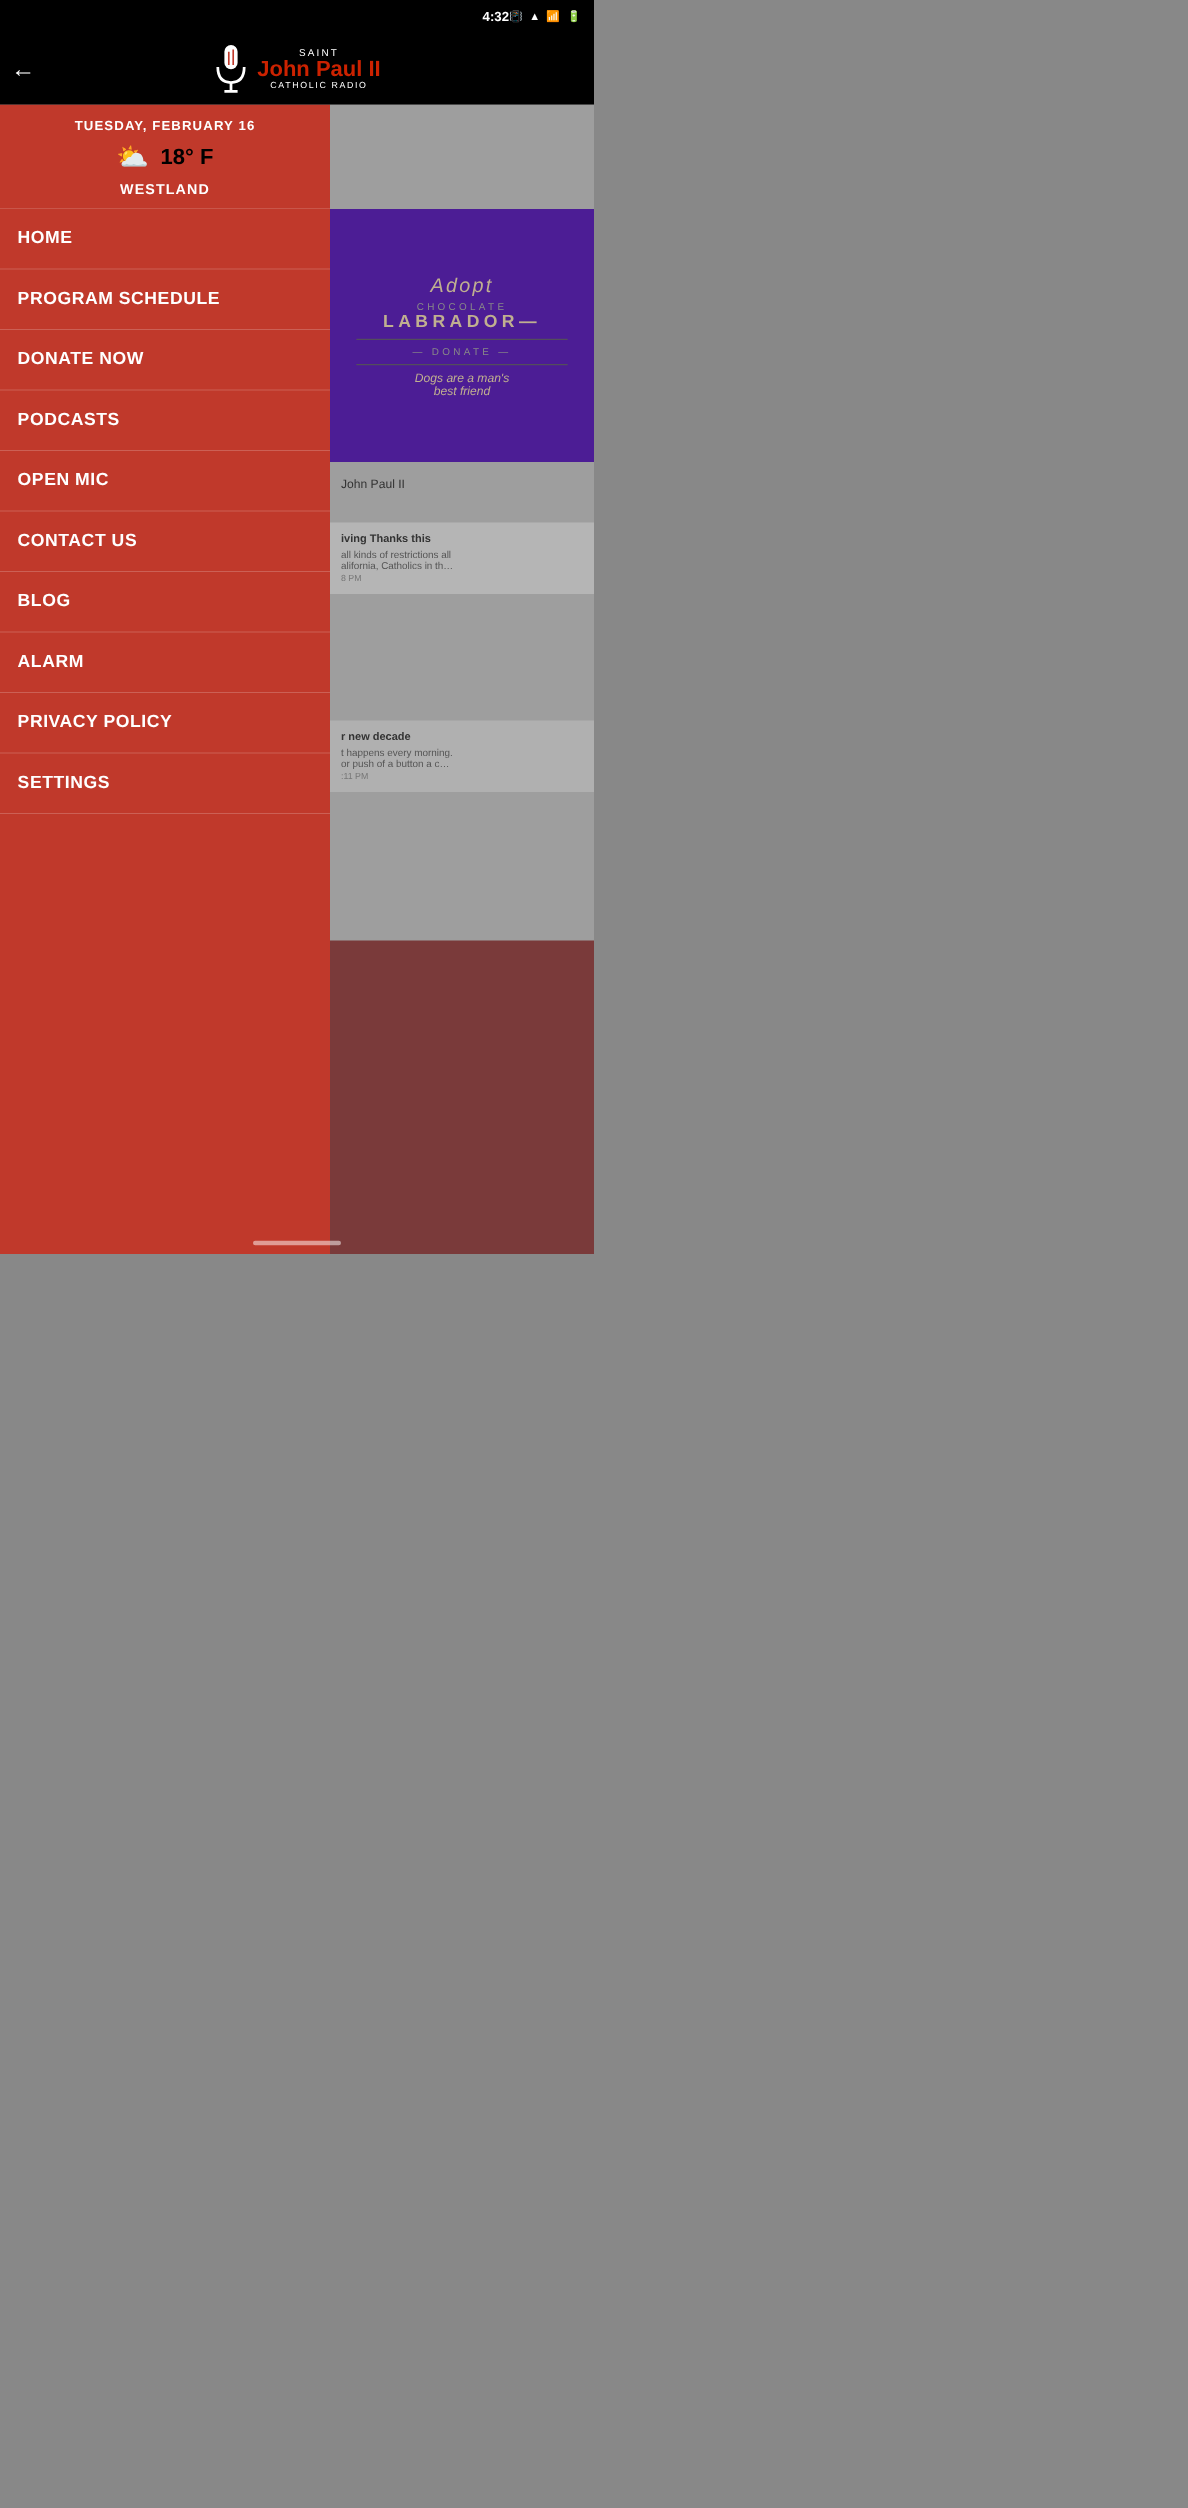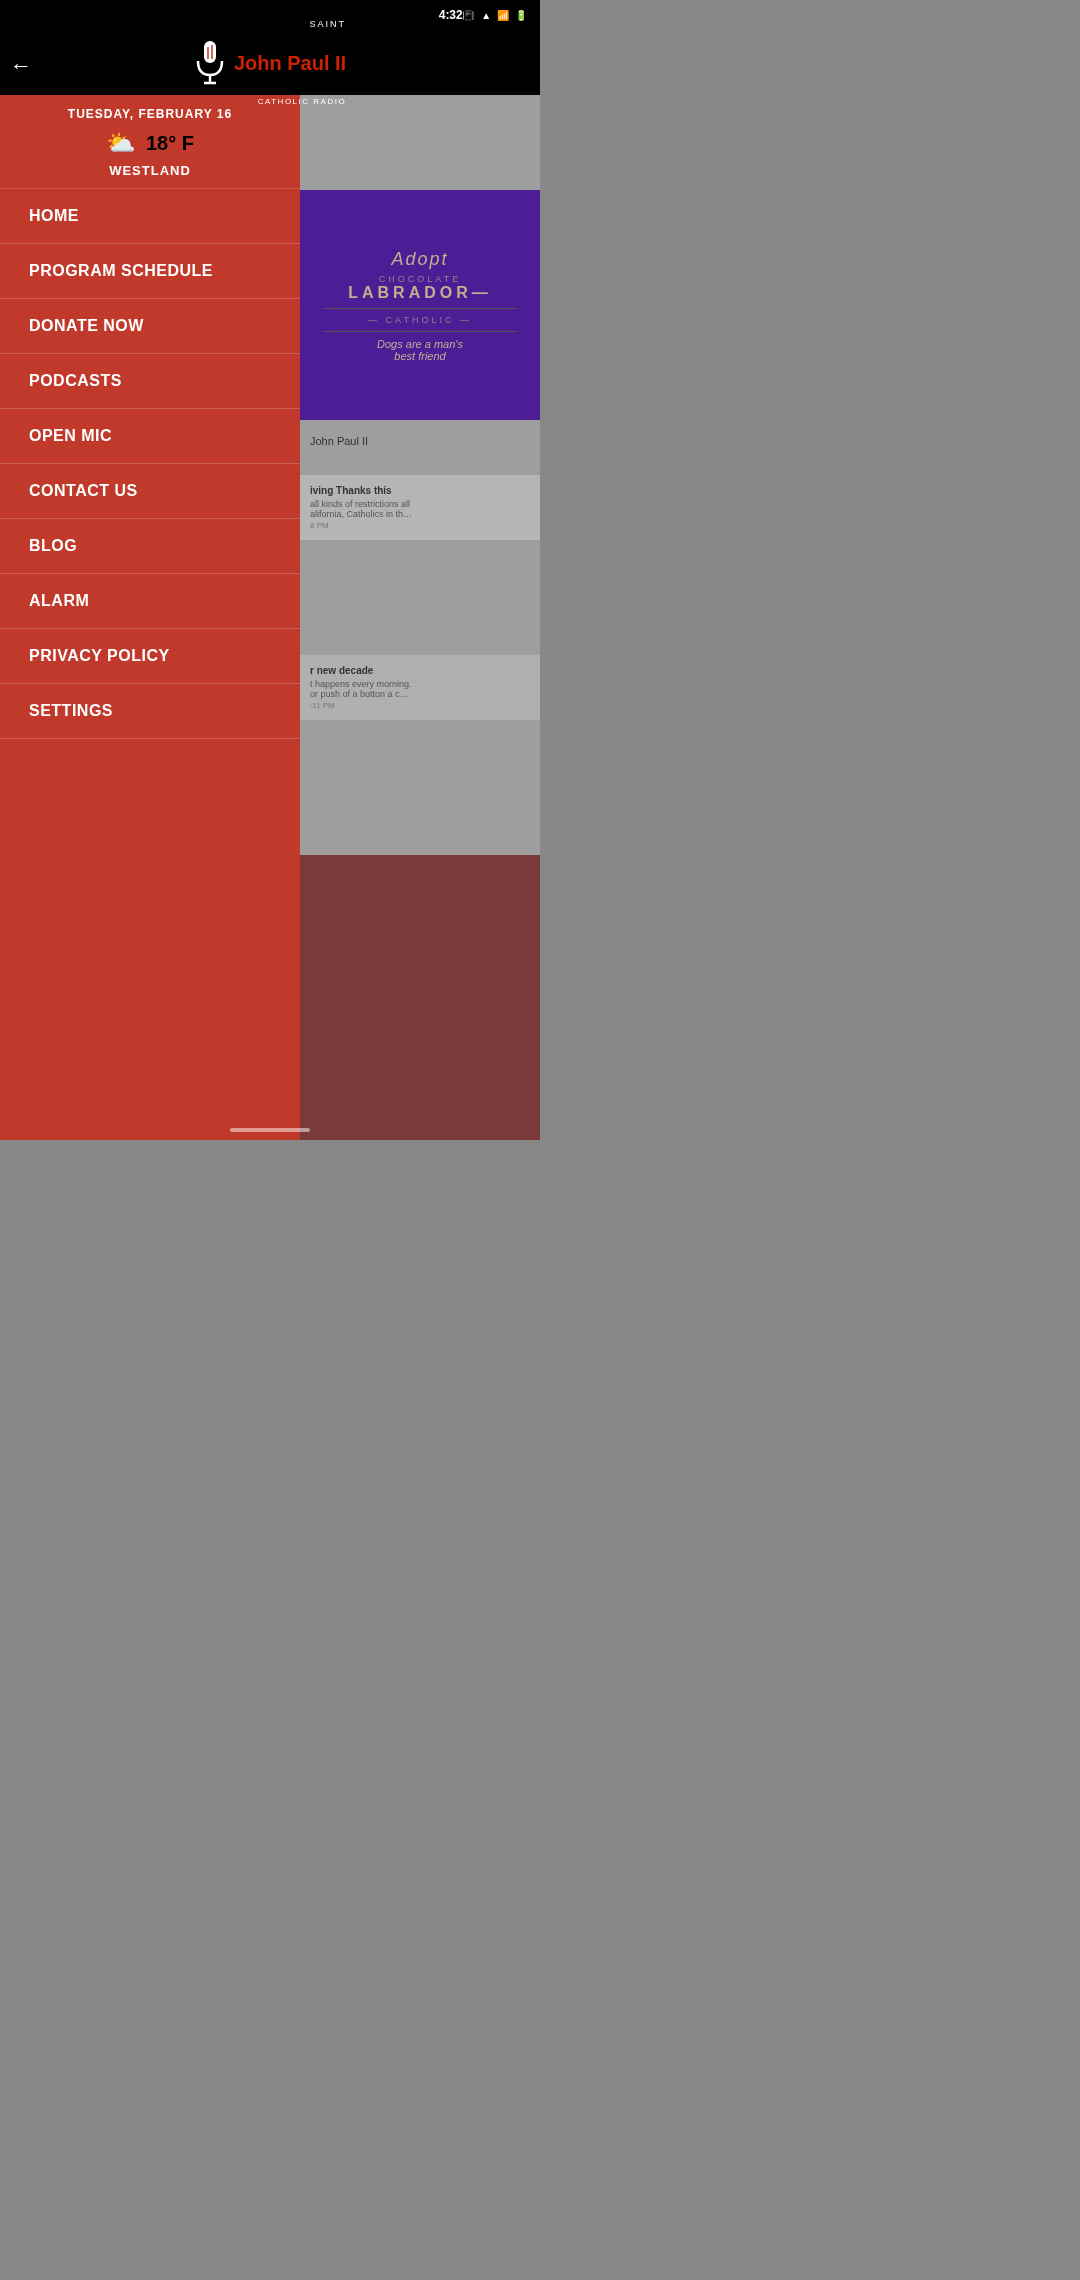--- a/index.html
+++ b/index.html
@@ -64,22 +64,21 @@
       align-items: center;
       gap: 8px;
     }
     .logo-mic {
       width: 32px;
       height: 48px;
     }
     .logo-text {
       display: flex;
       flex-direction: column;
-      align-items: flex-end;
-      gap: 24px;
+      align-items: center;
     }
     .logo-saint {
       color: #fff;
       font-size: 9px;
       letter-spacing: 2px;
       font-weight: normal;
     }
     .logo-name {
       color: #cc2200;
       font-size: 20px;
@@ -210,21 +209,21 @@
       color: #fff;
       font-size: 13px;
       font-weight: bold;
       letter-spacing: 1px;
     }
 
     
     .menu-item {
       display: flex;
       align-items: flex-start;
-      padding: 18px 29px;
+      padding: 18px 16px;
       border-bottom: 1px solid rgba(255,255,255,0.2);
       cursor: pointer;
       color: #fff;
       font-size: 16px;
       font-weight: bold;
       letter-spacing: 0.5px;
     }
 
     
     .bottom-indicator {
@@ -320,21 +319,21 @@
   </div>
 </div>
 
 <div class="bg-content">
 
   <div class="ad-block">
     <span class="ad-text-adopt">Adopt</span>
     <span class="ad-text-chocolate">CHOCOLATE</span>
     <span class="ad-text-labrador">LABRADOR—</span>
     <div class="ad-line"></div>
-    <span class="ad-text-puppies">— CATHOLIC —</span>
+    <span class="ad-text-puppies">— DONATE —</span>
     <div class="ad-line"></div>
     <span class="ad-dogs">
       <span>Dogs are a man's</span><br>
       <span>best friend</span>
     </span>
   </div>
 
   <div class="bg-jp2">
     <span>John Paul II</span>
   </div>

